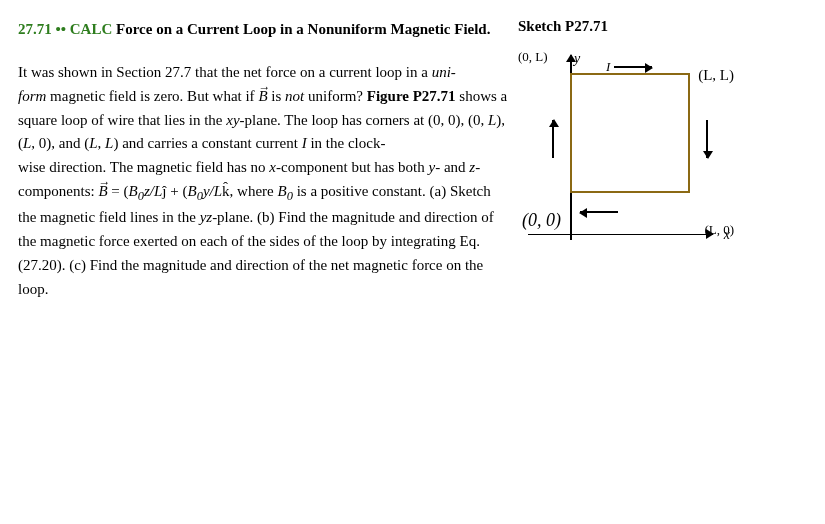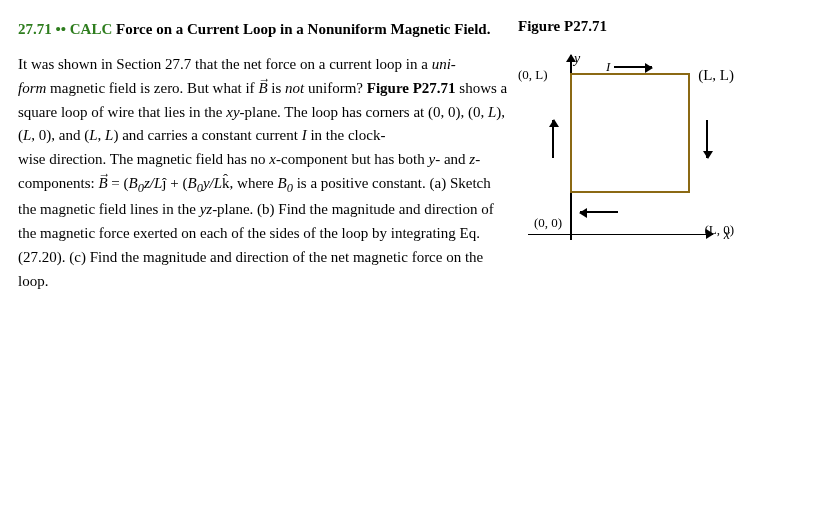--- a/index.html
+++ b/index.html
@@ -29,21 +29,21 @@
     .figure-column {
       flex: 1;
       display: flex;
       flex-direction: column;
       align-items: flex-start;
       padding-left: 10px;
       padding-top: 0;
     }
     .problem-header {
       font-size: 15px;
-      margin-bottom: 12px;
+      margin-bottom: 20px;
     }
     .problem-number {
       color: #2e7d1e;
       font-weight: bold;
     }
     .dots {
       color: #2e7d1e;
       font-weight: bold;
     }
     .calc-label {
@@ -257,21 +257,21 @@
     <div class="problem-body">
       <span>It was shown in Section 27.7 that the net force on a current loop in a </span><span class="underline-text">uni-</span><br><span class="underline-text">form</span><span> magnetic field is zero. But what if </span><span class="vec-arrow italic-text"><span>B</span></span><span> is </span><span class="italic-text">not</span><span> uniform? </span><span class="bold-title">Figure P27.71</span><span> shows a square loop of wire that lies in the </span><span class="italic-text">xy</span><span>-plane. The loop has corners at (0, 0), (0, </span><span class="italic-text">L</span><span>), (</span><span class="italic-text">L</span><span>, 0), and (</span><span class="italic-text">L</span><span>, </span><span class="italic-text">L</span><span>) and carries a constant current </span><span class="italic-text">I</span><span> in the clock-</span>
     </div>
     <div class="bottom-text">
       <span>wise direction. The magnetic field has no </span><span class="italic-text">x</span><span>-component but has both </span><span class="italic-text">y</span><span>- and </span><span class="italic-text">z</span><span>-components: </span><span class="vec-arrow italic-text"><span>B</span></span><span> = (</span><span class="italic-text"><span>B</span><sub>0</sub></span><span class="italic-text">z/L</span><span>ĵ</span><span> + (</span><span class="italic-text"><span>B</span><sub>0</sub></span><span class="italic-text">y/L</span><span>k̂</span><span>, where </span><span class="italic-text"><span>B</span><sub>0</sub></span><span> is a positive constant. (a) Sketch the magnetic field lines in the </span><span class="italic-text">yz</span><span>-plane. (b) Find the magnitude and direction of the magnetic force exerted on each of the sides of the loop by integrating Eq. (27.20). (c) Find the magnitude and direction of the net magnetic force on the loop.</span>
     </div>
   </div>
 
   <div class="figure-column">
     <div class="figure-title">
-      <span>Figure</span>
+      <span>Sketch</span>
       <span class="bold-title">P27.71</span>
     </div>
     <div class="figure-diagram">
 
       <div class="axis-y">
         <div class="arrowhead arrowhead-y-up"></div>
       </div>
 
       <div class="axis-x">
         <div class="arrowhead arrowhead-x-right"></div>
@@ -293,22 +293,22 @@
       </div>
 
       <div class="current-left">
         <span class="arrow-up"></span>
       </div>
 
       <div class="label" style="top:6px; left:56px; font-style:italic;">y</div>
 
       <div class="label" style="bottom:32px; right:8px; font-style:italic;">x</div>
 
-      <div class="label" style="top:22px; left:0px; font-size:13px;">(0, L)</div>
+      <div class="label" style="top:4px; left:0px; font-size:13px;">(0, L)</div>
 
       <div class="label" style="top:22px; right:4px; font-size:15px;">(L, L)</div>
 
-      <div class="label" style="bottom:44px; left:16px; font-size:13px;">(0, 0)</div>
+      <div class="label" style="bottom:44px; left:4px; font-size:18px;font-style:italic;">(0, 0)</div>
 
       <div class="label" style="bottom:37px; right:4px; font-size:13px;">(L, 0)</div>
     </div>
   </div>
 </div>
 
 </body></html>

